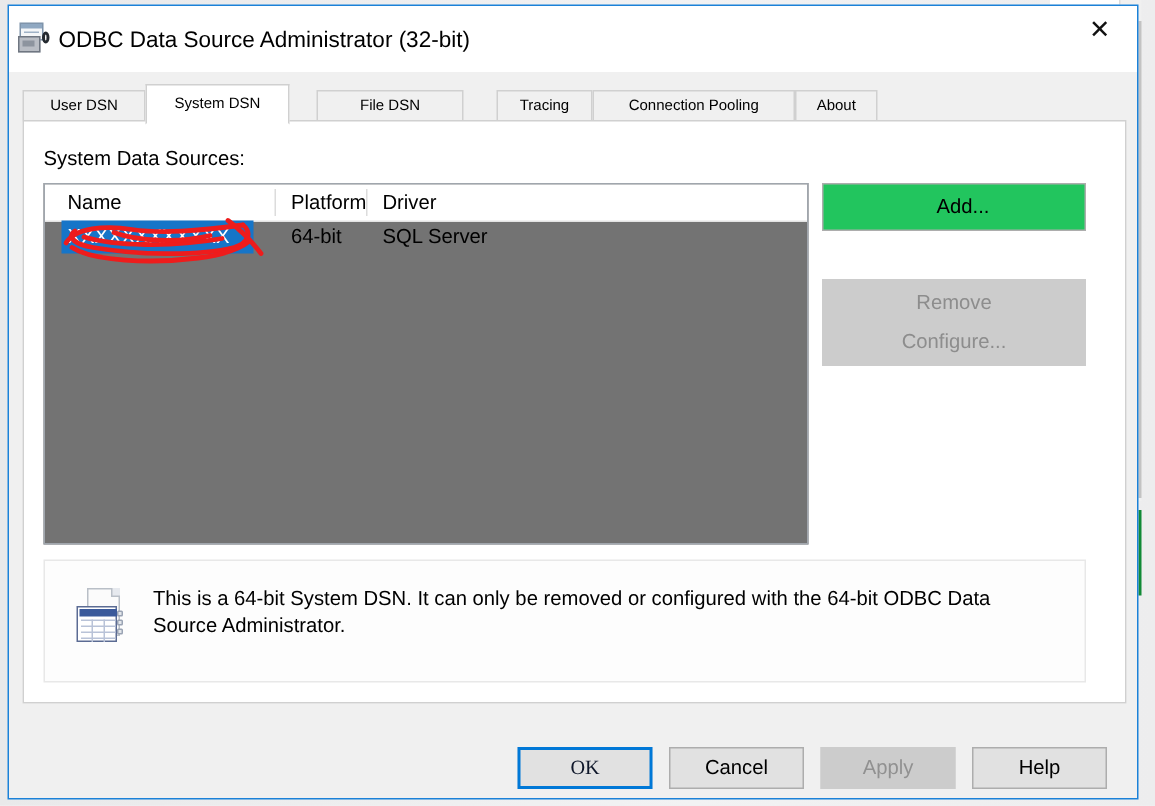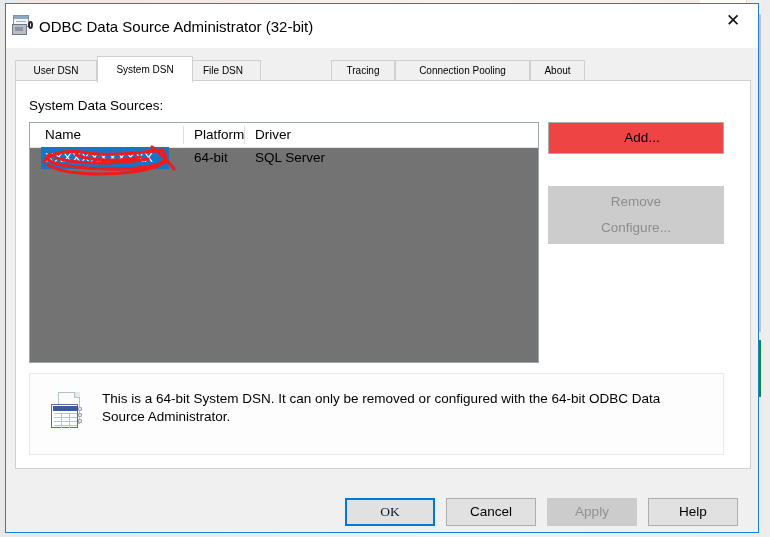--- a/index.html
+++ b/index.html
@@ -316,21 +316,21 @@
     left: 532px;
     width: 176px;
     height: 32px;
     box-sizing: border-box;
     font-size: 13.5px;
     text-align: center;
     line-height: 30px;
     cursor: default;
   }
   .side-button.enabled {
-    background: #ef4444;
+    background: #22c55e;
     border: 1px solid #adadad;
     color: #000000;
     padding-left: 12px;
   }
   .side-button.disabled {
     background: #cccccc;
     border: 1px solid #cccccc;
     color: #8d8d8d;
   }
 
@@ -497,21 +497,21 @@
     </div>
     <div id="window-title">ODBC Data Source Administrator (32-bit)</div>
     <div id="close-button">
       <span id="close-icon-glyph">✕</span>
     </div>
   </div>
 
   <div id="tab-strip">
       <div class="tab" style="left: 0px; width: 82px;">User DSN</div>
       <div class="tab active" style="left: 82px; width: 96px;">System DSN</div>
-      <div class="tab" style="left: 170px; width: 76px;">File DSN</div>
+      <div class="tab" style="left: 196px; width: 98px;">File DSN</div>
       <div class="tab" style="left: 254px; width: 62px; margin-top: 20px;">Drivers</div>
       <div class="tab" style="left: 316px; width: 64px;">Tracing</div>
       <div class="tab" style="left: 380px; width: 135px;">Connection Pooling</div>
       <div class="tab" style="left: 515px; width: 55px;">About</div>
     </div>
 
   <div id="tab-panel">
 
     <div id="sources-label">System Data Sources:</div>
 

